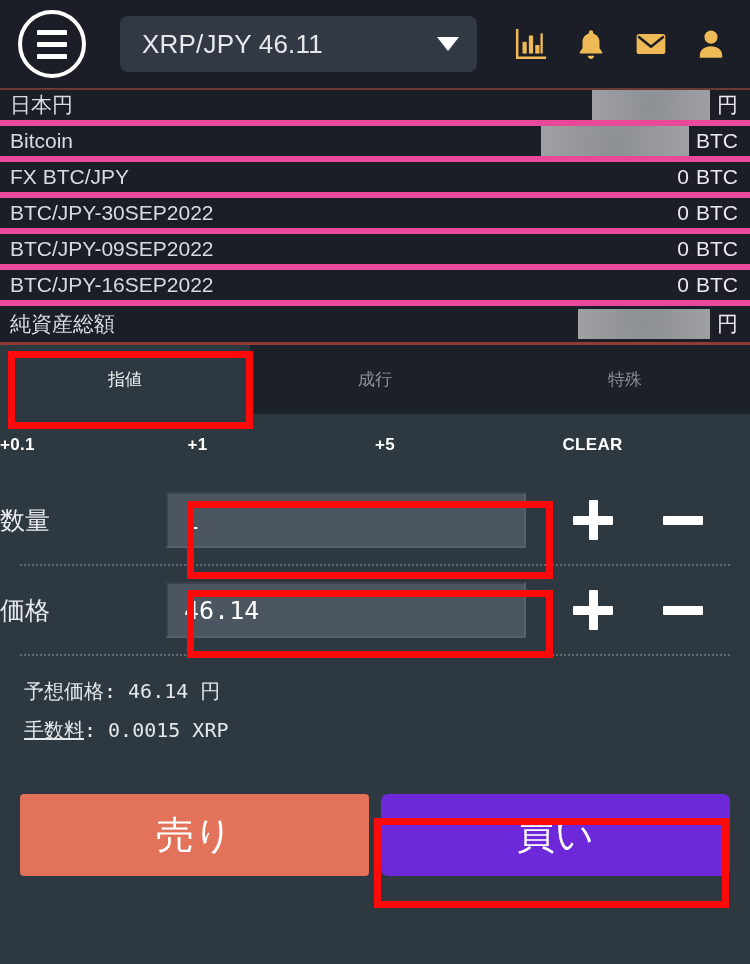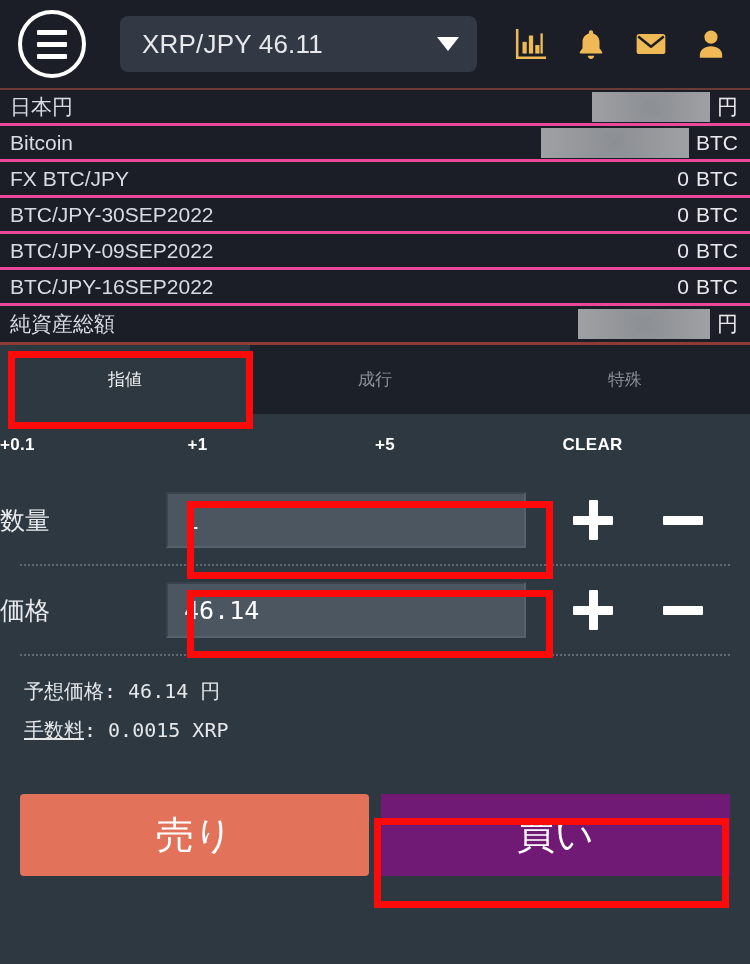--- a/index.html
+++ b/index.html
@@ -97,21 +97,21 @@
   .assets {
     flex: none;
     background: #1B1E26;
     border-bottom: 3px solid #8E3B33;
   }
   .asset-row {
     height: 36px;
     display: flex;
     align-items: center;
     padding: 0 12px 0 10px;
-    border-bottom: 3px solid #ec4899;
+    border-bottom: 6px solid #ec4899;
     position: relative;
   }
   .asset-row:last-child { border-bottom: none; }
   .asset-name {
     font-size: 21px;
     color: #D8DCE2;
     white-space: nowrap;
   }
   .asset-val {
     margin-left: auto;
@@ -264,21 +264,21 @@
     height: 82px;
     display: flex;
     align-items: center;
     justify-content: center;
     font-size: 38px;
     color: #FFFFFF;
     cursor: pointer;
     border-radius: 4px;
   }
   .action-btn.sell { background: #E2735A; }
-  .action-btn.buy  { background: #701a75; border-radius: 0; }
+  .action-btn.buy  { background: #6d28d9; border-radius: 7px; }
 
   
   .hl {
     position: absolute;
     border: 7px solid #FF0A0A;
     pointer-events: none;
     z-index: 50;
   }
   #hl-tab      { left: 8px;   top: 351px; width: 245px; height: 78px; }
   #hl-qty      { left: 187px; top: 501px; width: 366px; height: 78px; }

